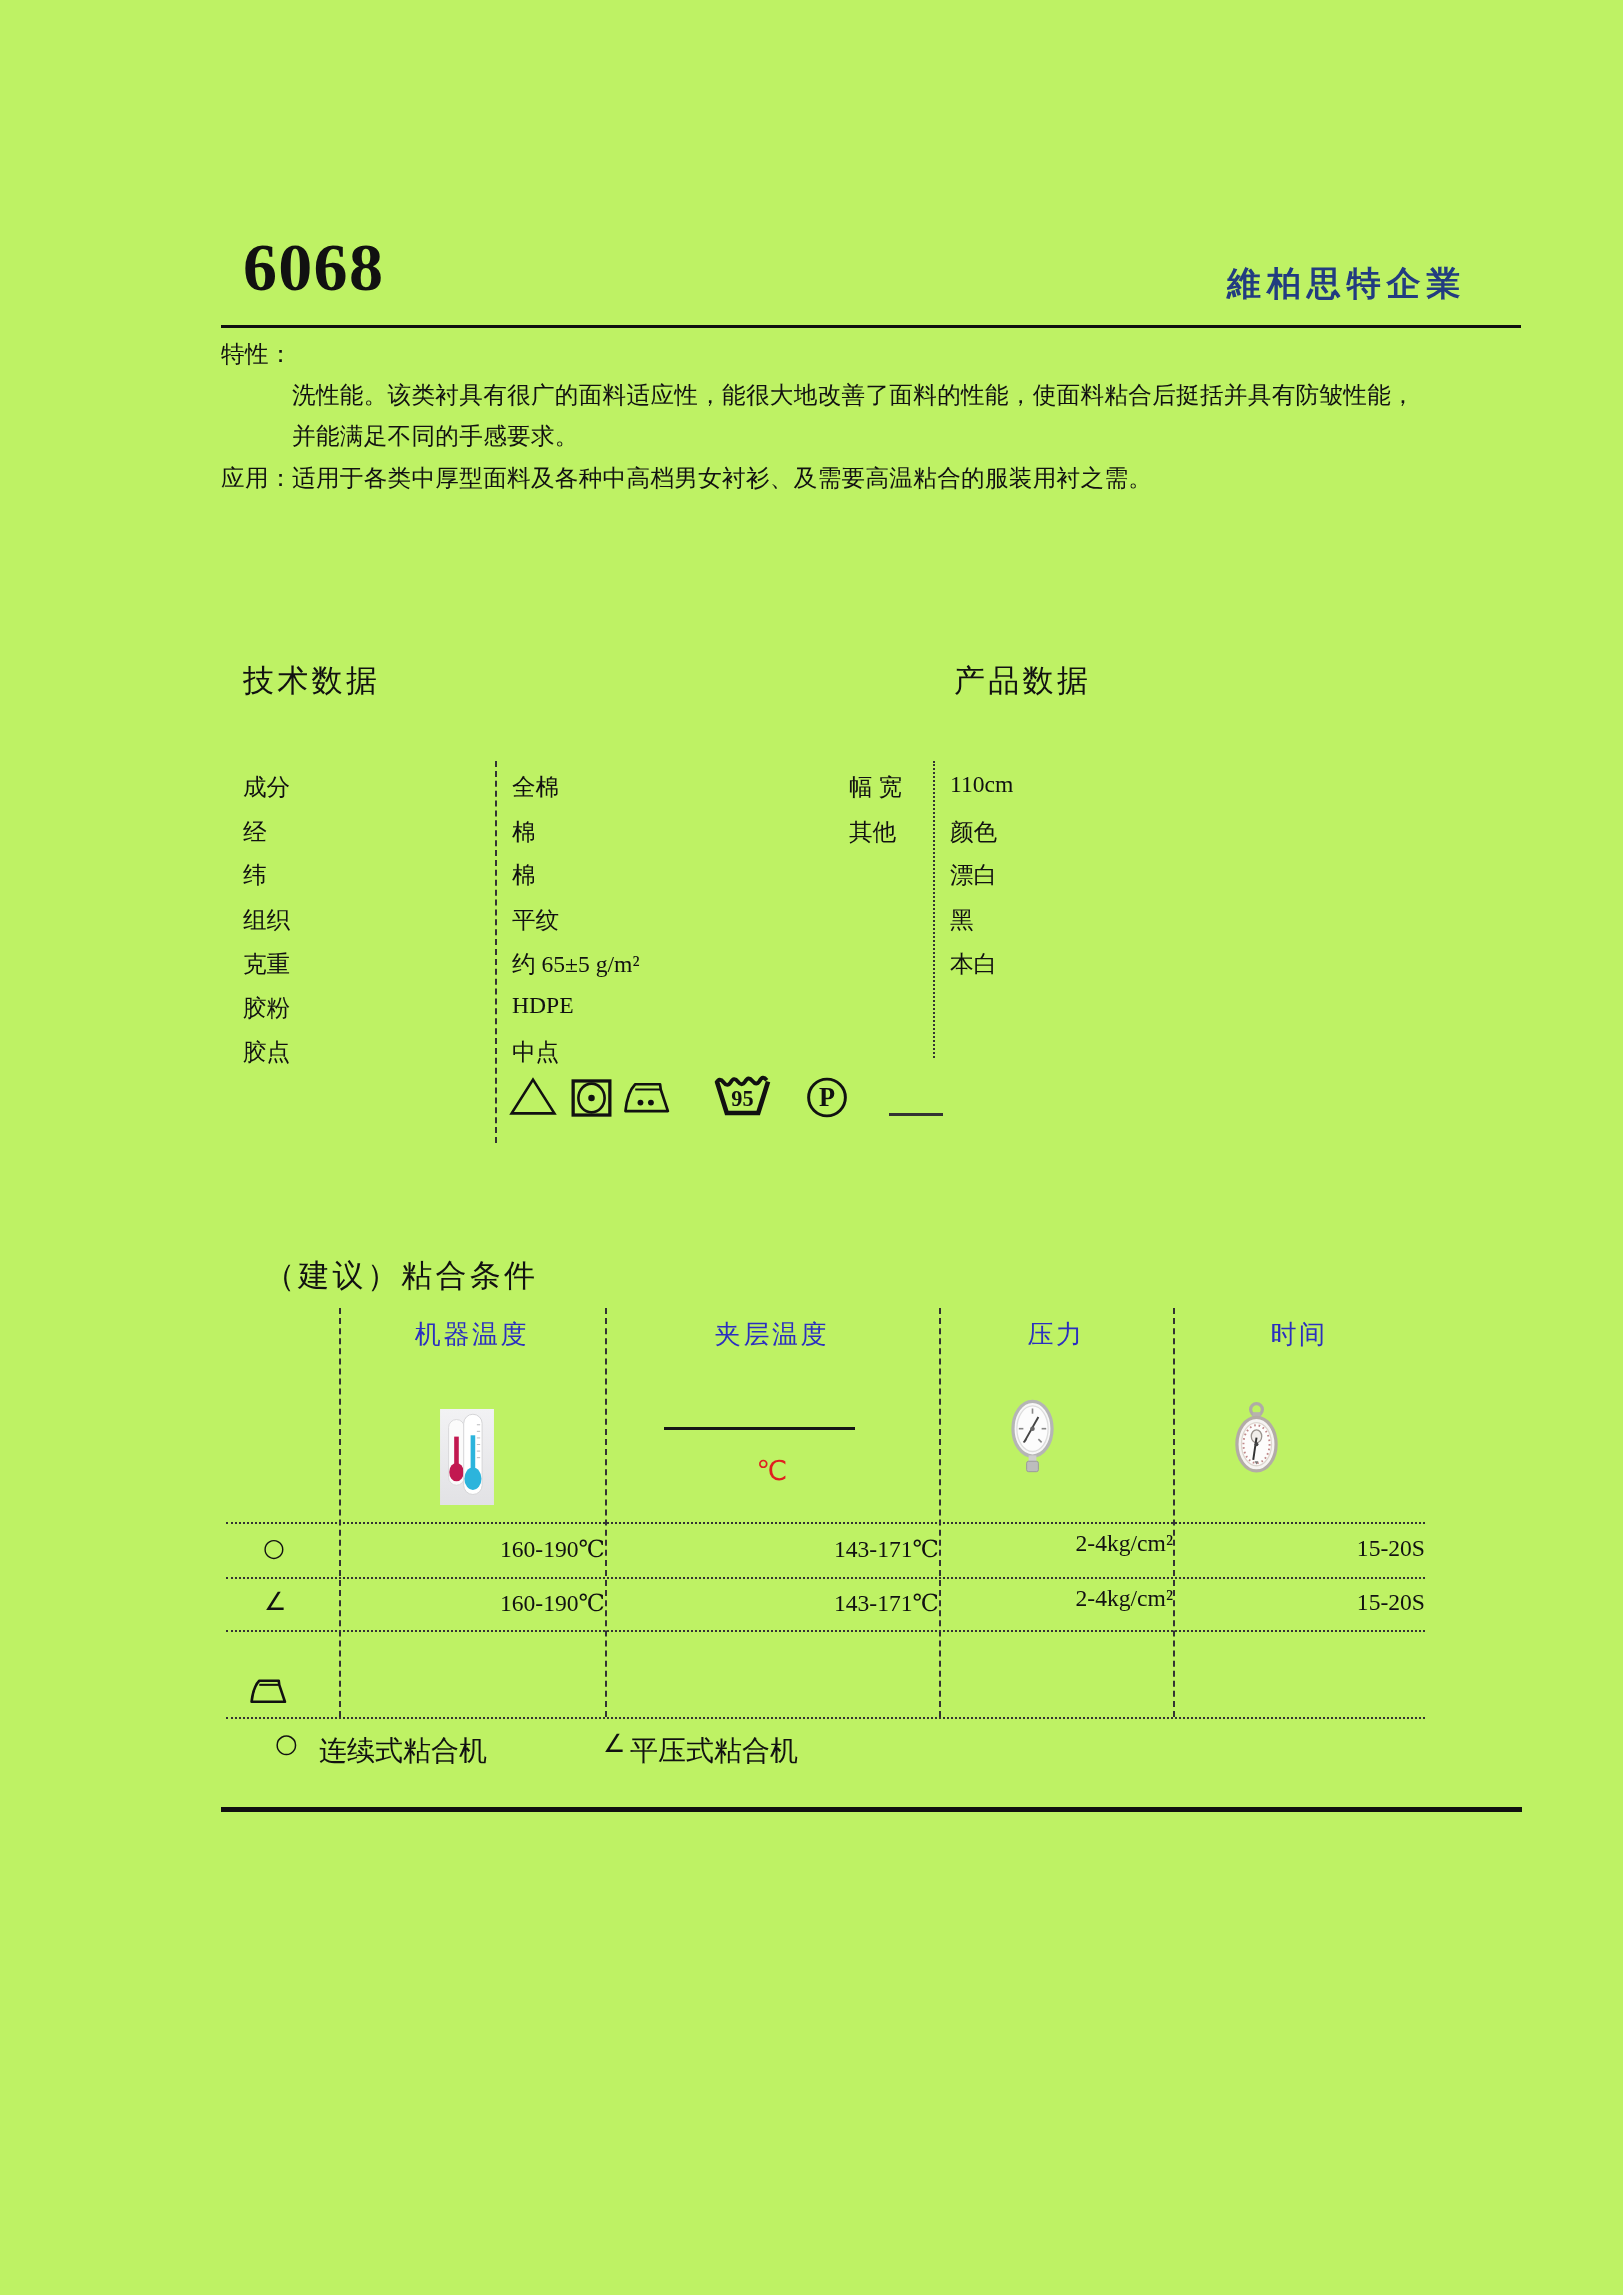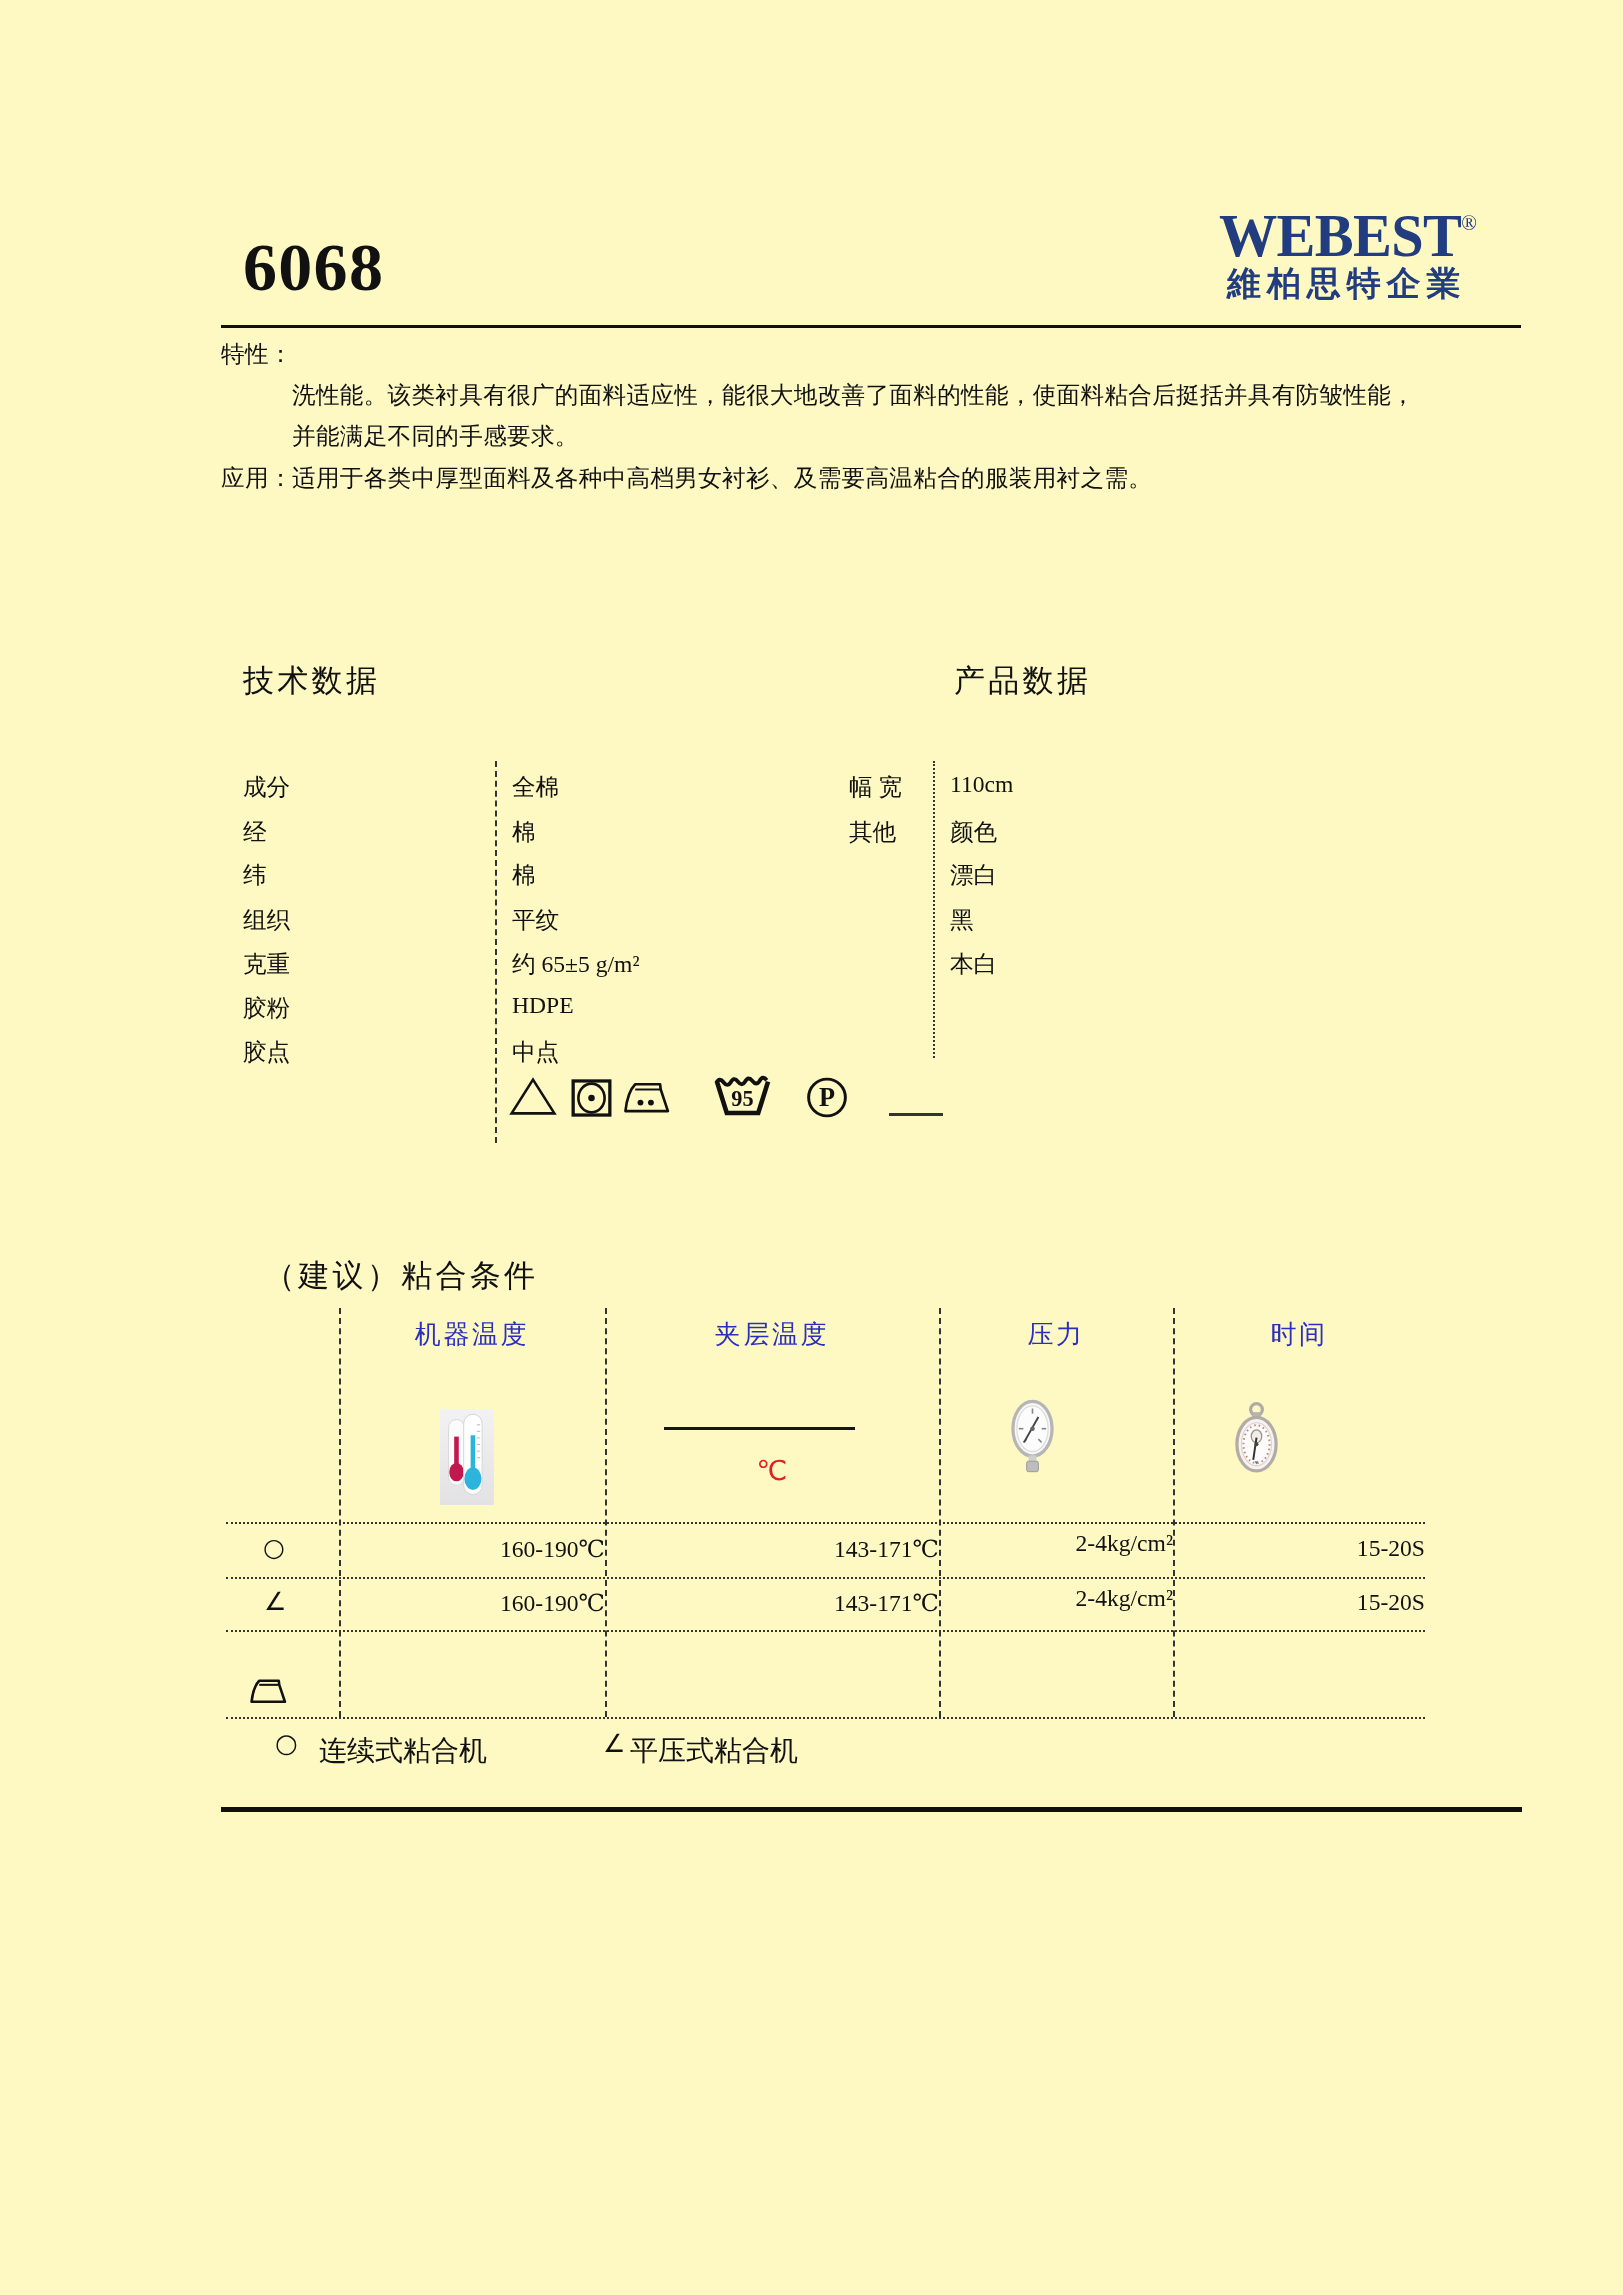--- a/index.html
+++ b/index.html
@@ -1,19 +1,19 @@
 <!DOCTYPE html>
 <html style="font-size:10.5px"><head>
 <meta charset="utf-8">
 <style>
   html,body{margin:0;padding:0;background:#888;}
   .page{
     position:relative;
     width:1623px;height:2295px;
-    background:#fef9c3;
+    background:#bef264;
     font-family:"Liberation Serif","DejaVu Serif",serif;
     color:#111;
     overflow:hidden;
   }
   .abs{position:absolute;}
   
   .product-code{
     left:243px;top:228px;
     font-size:68px;font-weight:bold;
     letter-spacing:1.3px;
@@ -54,23 +54,20 @@
   .footer-line{font-size:24px;letter-spacing:0.3px;white-space:nowrap;}
   svg{display:block;}
 </style>
 </head>
 <body>
 
 <div class="page">
 
   <div class="abs product-code">6068</div>
 
-  <div class="abs brand">
-    <span class="brand-name"><span>WEBEST</span><span class="brand-reg">®</span></span>
-  </div>
   <div class="abs brand-company">維柏思特企業</div>
 
   <div class="abs rule-top"></div>
 
   <div class="abs body-text" style="left:221px;top:341px;">特性：</div>
   <div class="abs body-text" style="left:292px;top:382px;">洗性能。该类衬具有很广的面料适应性，能很大地改善了面料的性能，使面料粘合后挺括并具有防皱性能，</div>
   <div class="abs body-text" style="left:292px;top:423px;">并能满足不同的手感要求。</div>
   <div class="abs body-text" style="left:221px;top:465px;">应用：</div>
   <div class="abs body-text" style="left:292px;top:465px;">适用于各类中厚型面料及各种中高档男女衬衫、及需要高温粘合的服装用衬之需。</div>
 

